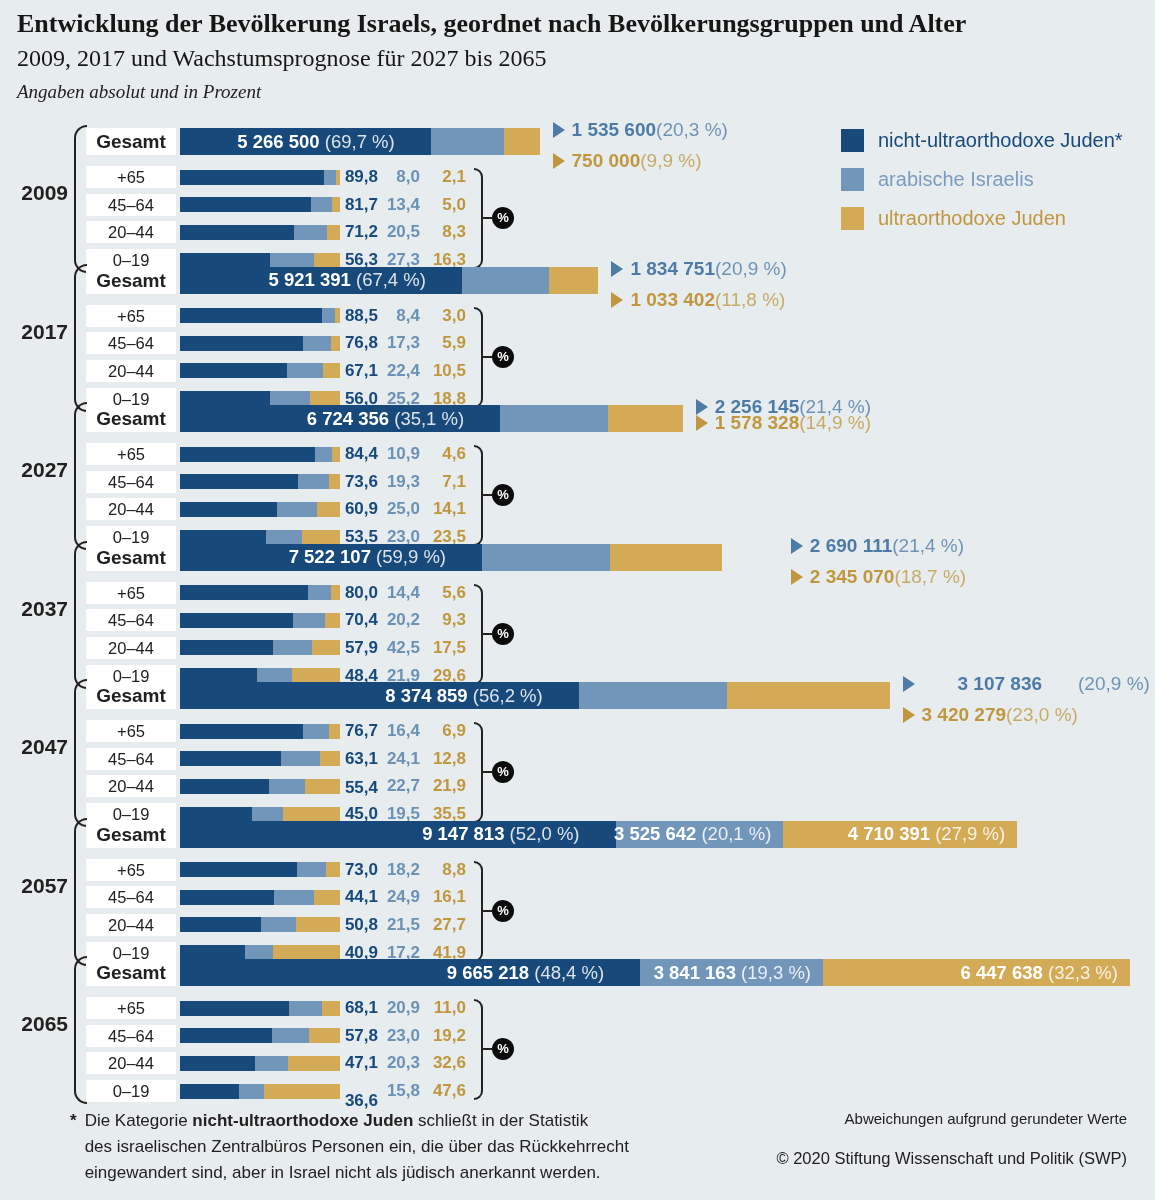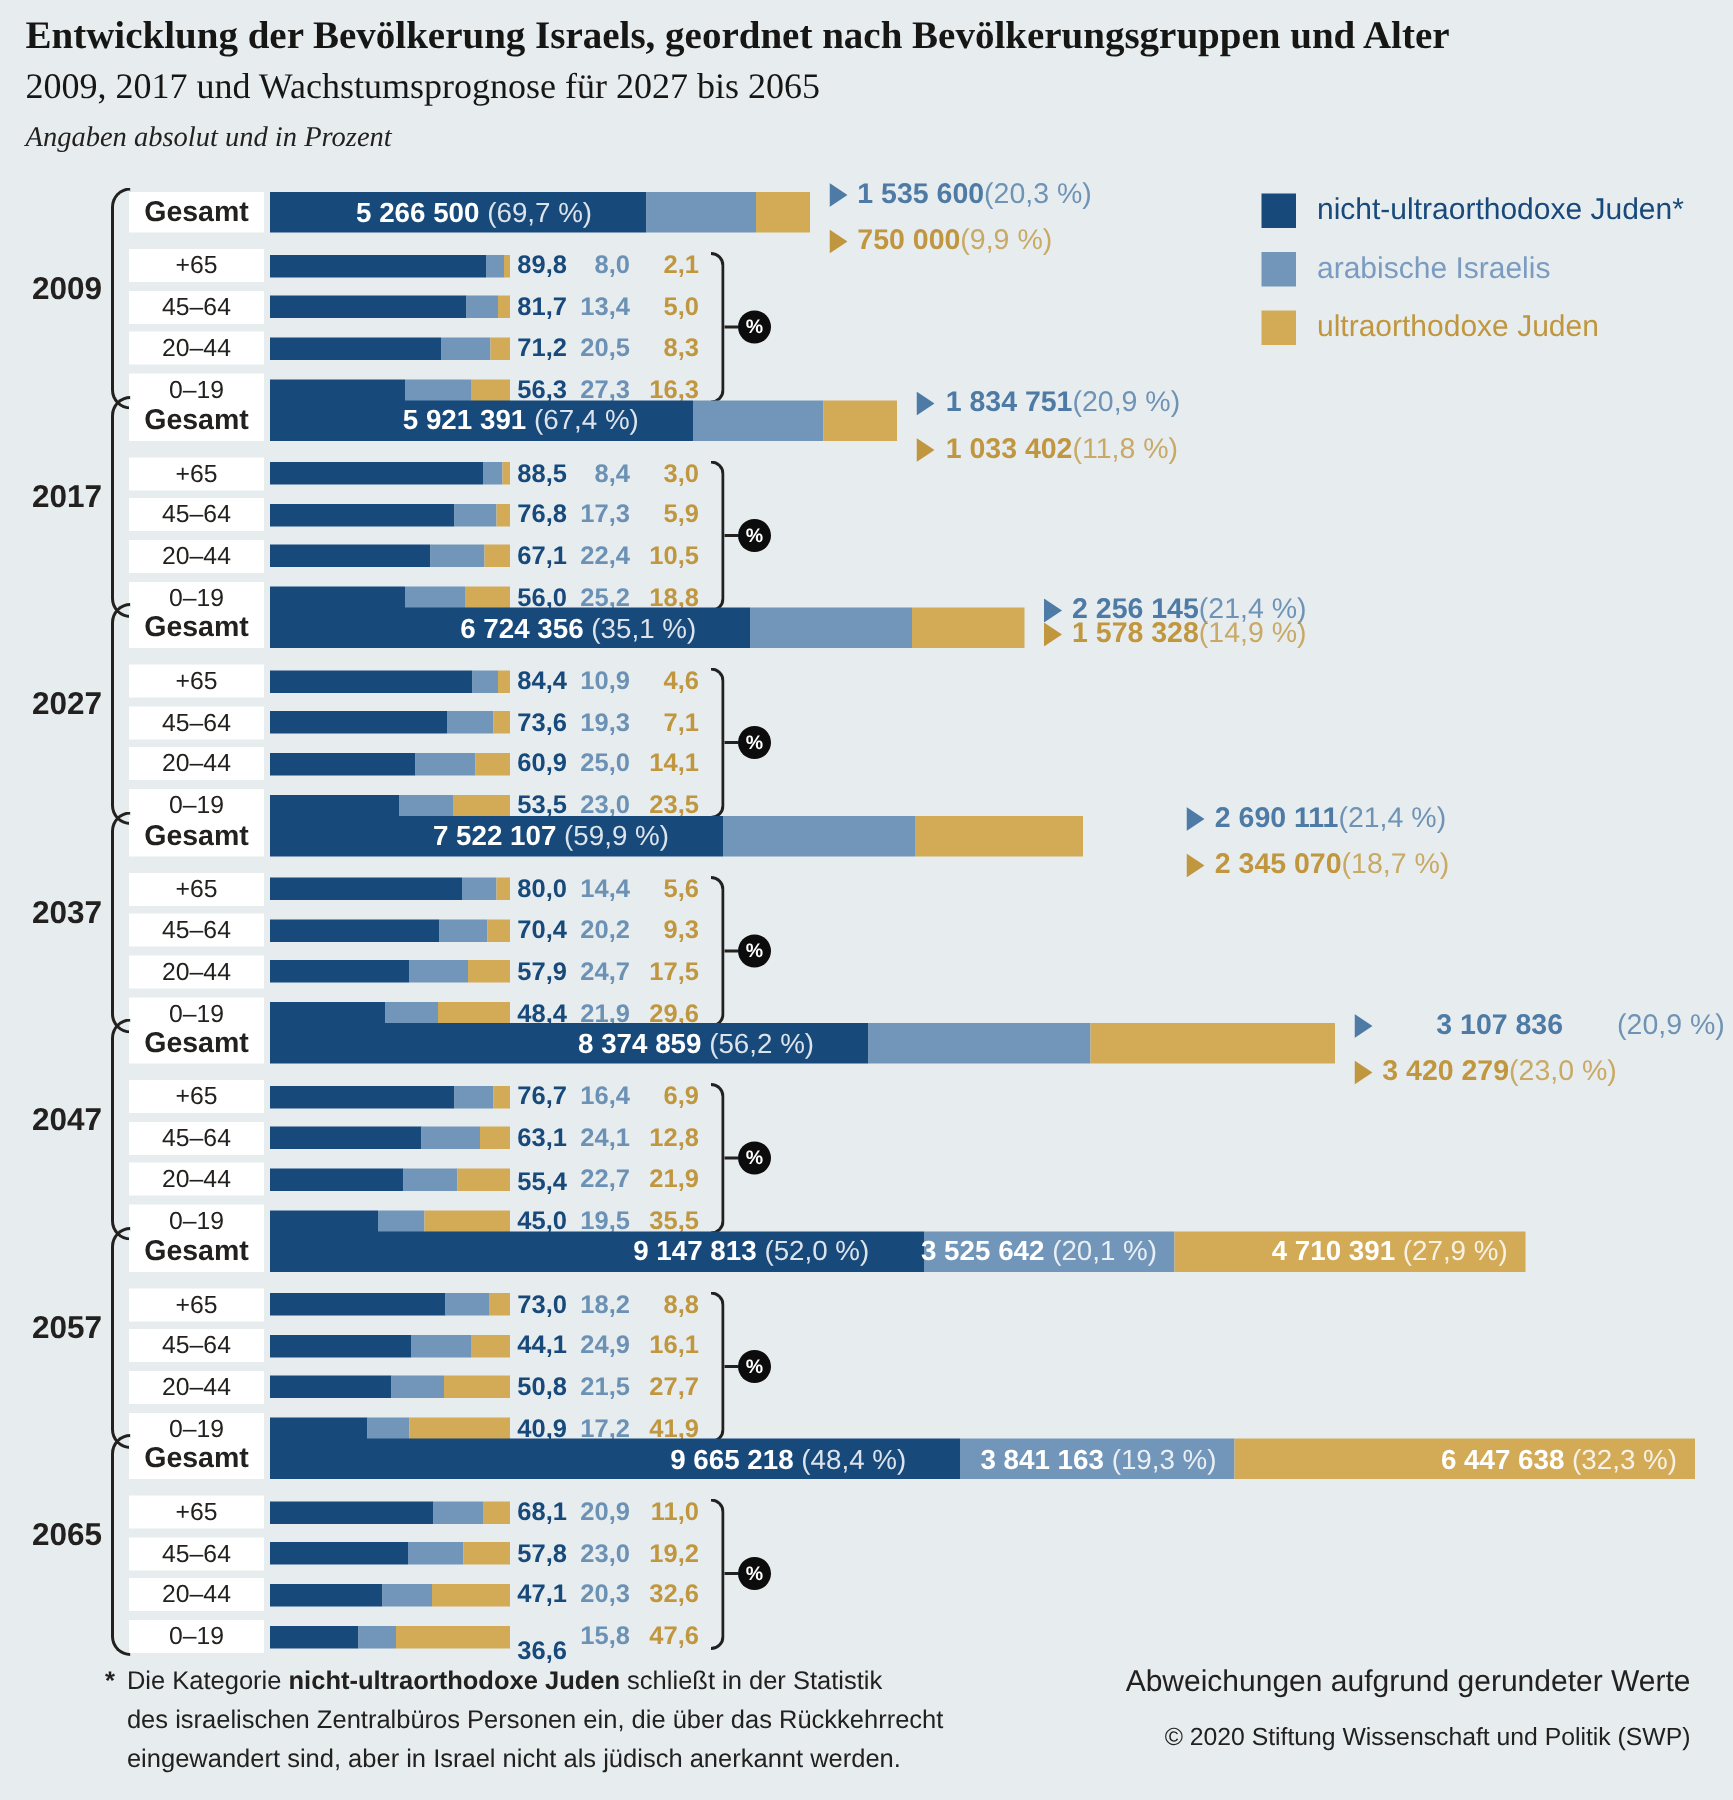--- a/index.html
+++ b/index.html
@@ -55,21 +55,21 @@
   .rbracket{left:474px;top:40px;width:9px;height:101px;border:2px solid #22211f;
             border-left:none;border-radius:0 10px 10px 0;box-sizing:border-box;}
   .stub{left:483px;top:89px;width:9px;height:2px;background:#22211f;}
   .pbadge{left:492px;top:79px;width:22px;height:22px;border-radius:50%;background:#0c0c0c;
           color:#fff;font-size:13px;font-weight:700;text-align:center;line-height:22px;}
   
   #footnote{position:absolute;left:70px;top:1108px;display:flex;
             font-size:17px;line-height:26px;color:#22211f;}
   .fstar{font-weight:700;margin-right:8px;}
   .fbold{font-weight:700;}
-  #deviation{position:absolute;right:28px;top:1110px;font-size:20px;}
+  #deviation{position:absolute;right:28px;top:1110px;font-size:15px;}
   #copyright{position:absolute;right:28px;top:1149px;font-size:16.5px;}
 </style>
 </head>
 <body>
 
 <div id="title">Entwicklung der Bevölkerung Israels, geordnet nach Bevölkerungsgruppen und Alter</div>
 <div id="subtitle">2009, 2017 und Wachstumsprognose für 2027 bis 2065</div>
 <div id="angaben">Angaben absolut und in Prozent</div>
 
 <div id="chart">
@@ -319,21 +319,21 @@
       <div class="val v0" style="top: 65.7px;">70,4</div>
       <div class="val v1" style="top: 65.7px;">20,2</div>
       <div class="val v2" style="top: 65.7px;">9,3</div>
       <div class="lbox rbox" style="top: 93.4px;">20–44</div>
       <div class="rbar" style="top: 96.9px;">
         <div class="seg seg0" style="width: 92.64px;"></div>
         <div class="seg seg1" style="width: 39.52px;"></div>
         <div class="seg seg2" style="width: 28px;"></div>
       </div>
       <div class="val v0" style="top: 93.4px;">57,9</div>
-      <div class="val v1" style="top: 93.4px;">24,7</div>
+      <div class="val v1" style="top: 93.4px;">42,5</div>
       <div class="val v2" style="top: 93.4px;">17,5</div>
       <div class="lbox rbox" style="top: 121.1px;">0–19</div>
       <div class="rbar" style="top: 124.6px;">
         <div class="seg seg0" style="width: 77.44px;"></div>
         <div class="seg seg1" style="width: 35.04px;"></div>
         <div class="seg seg2" style="width: 47.36px;"></div>
       </div>
       <div class="val v0" style="top: 121.1px;">48,4</div>
       <div class="val v1" style="top: 121.1px;">21,9</div>
       <div class="val v2" style="top: 121.1px;">29,6</div>

